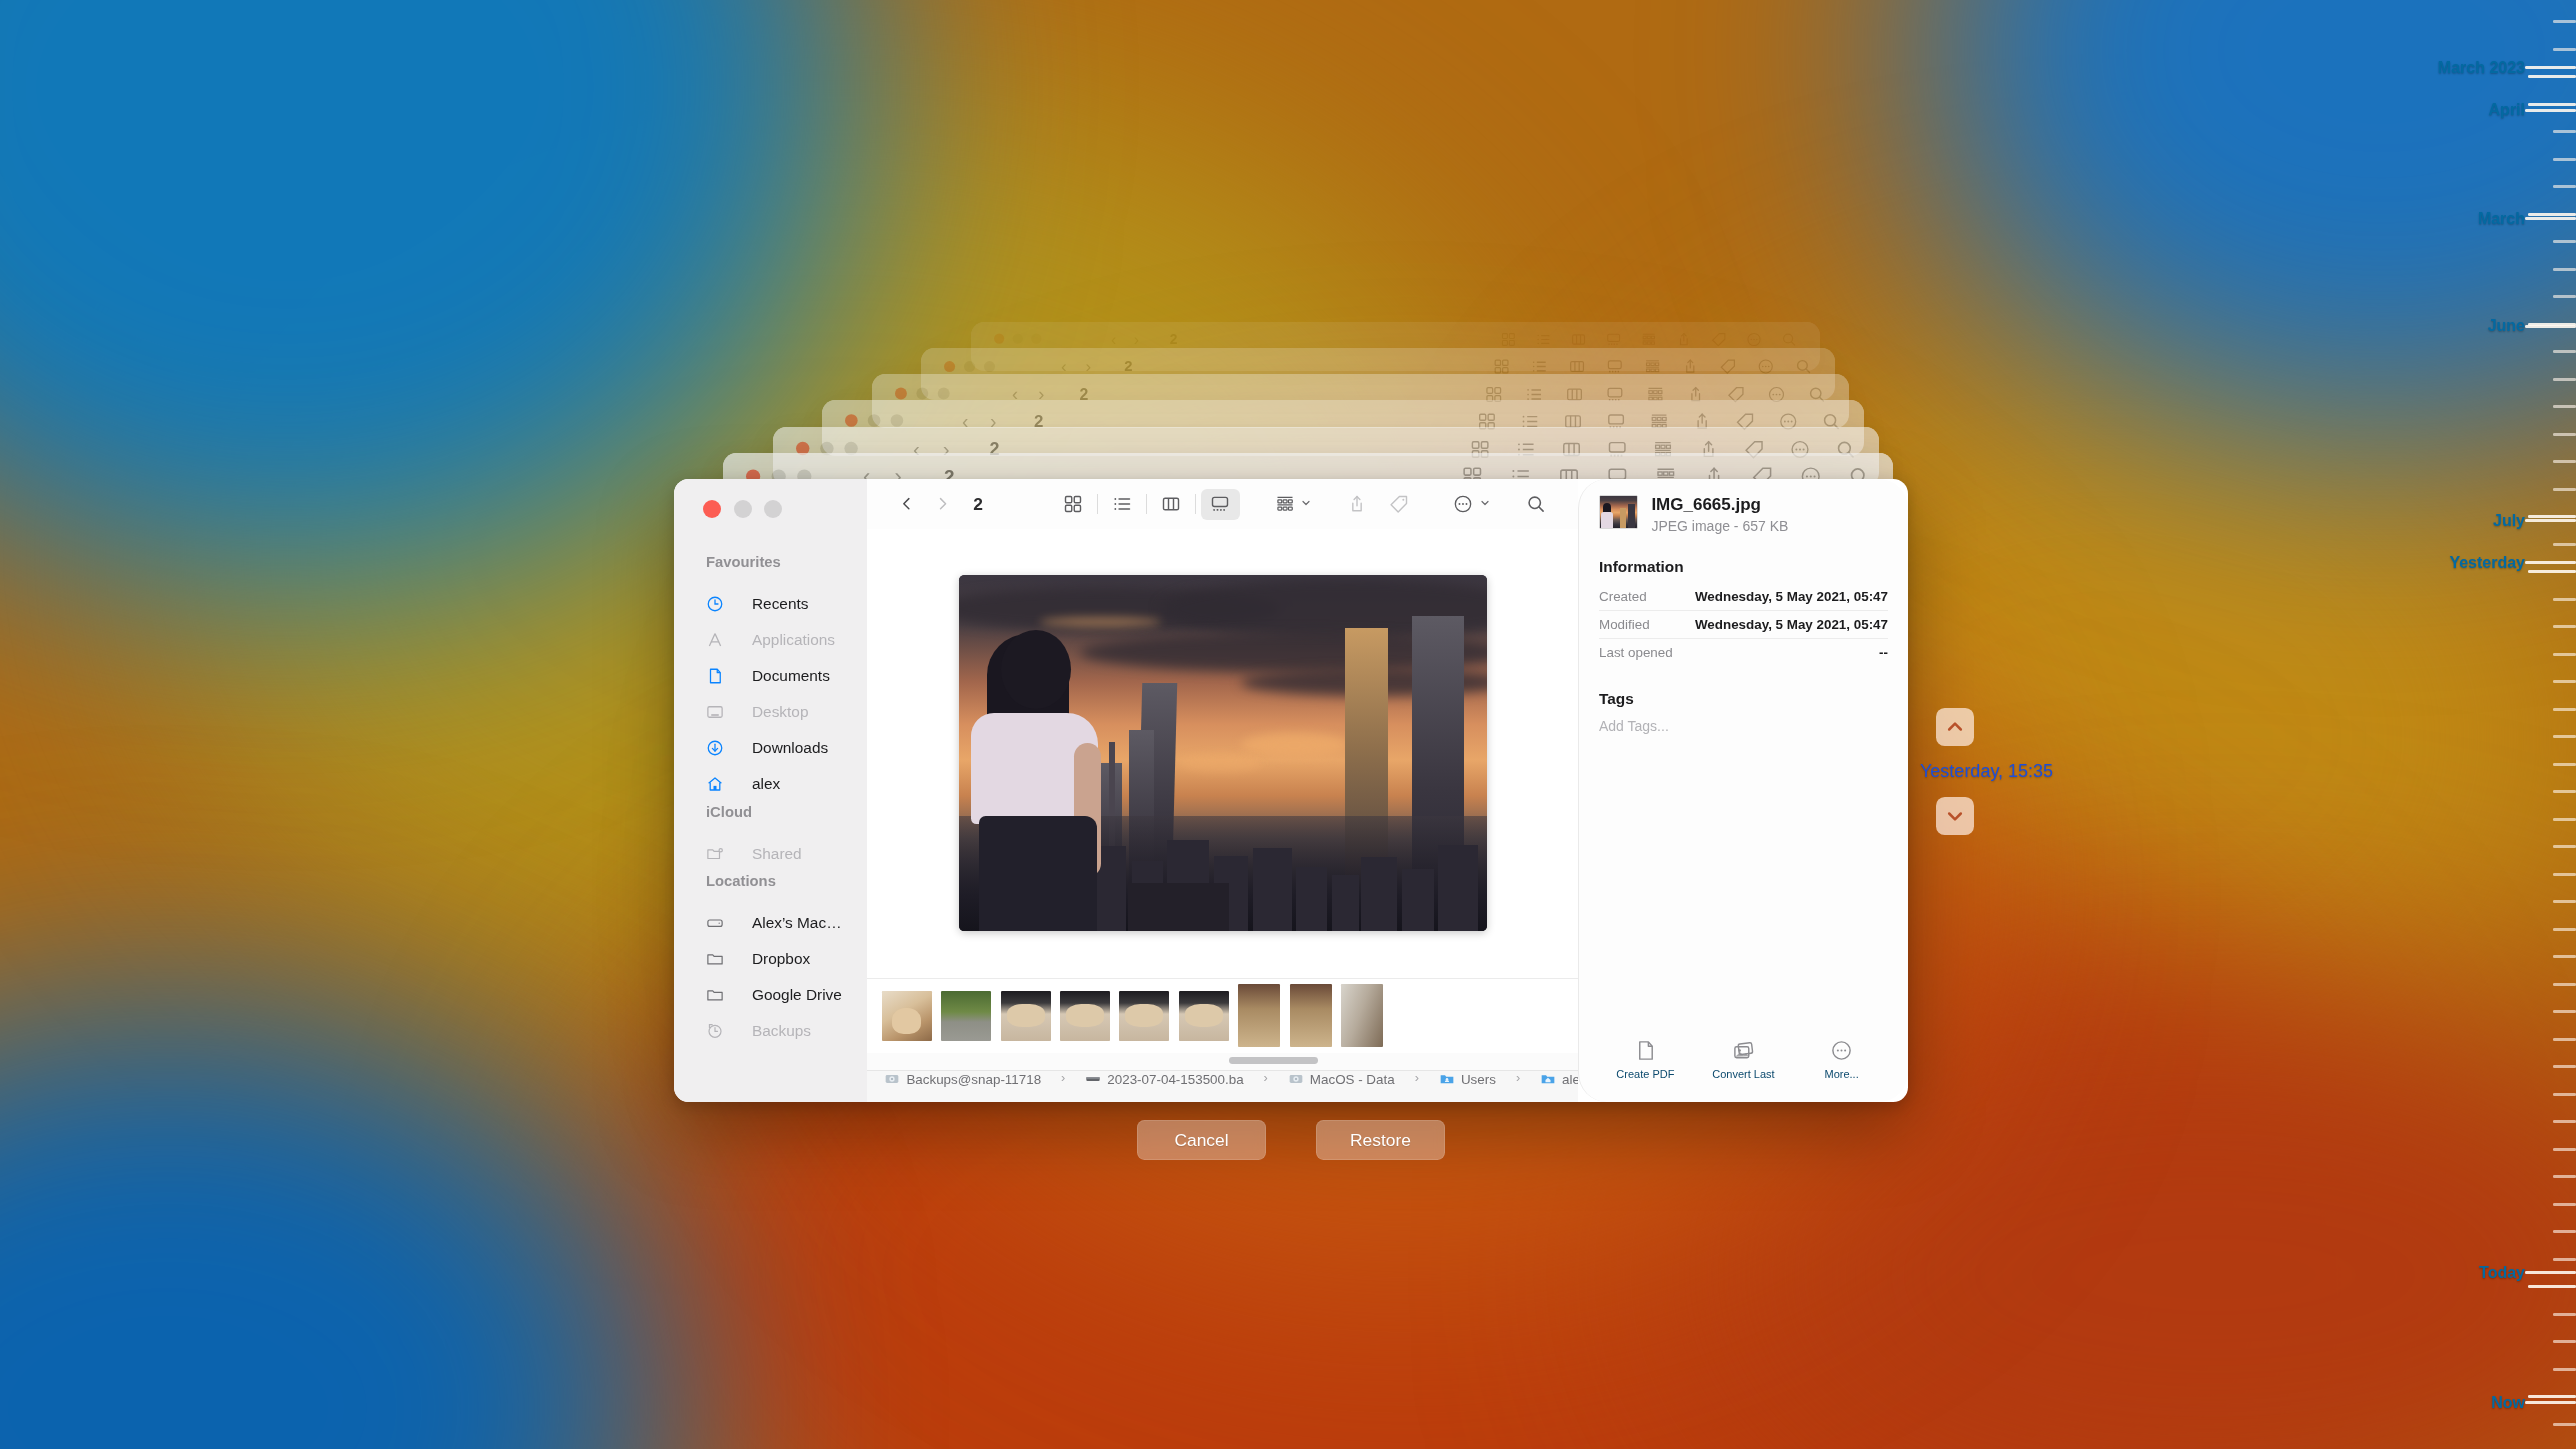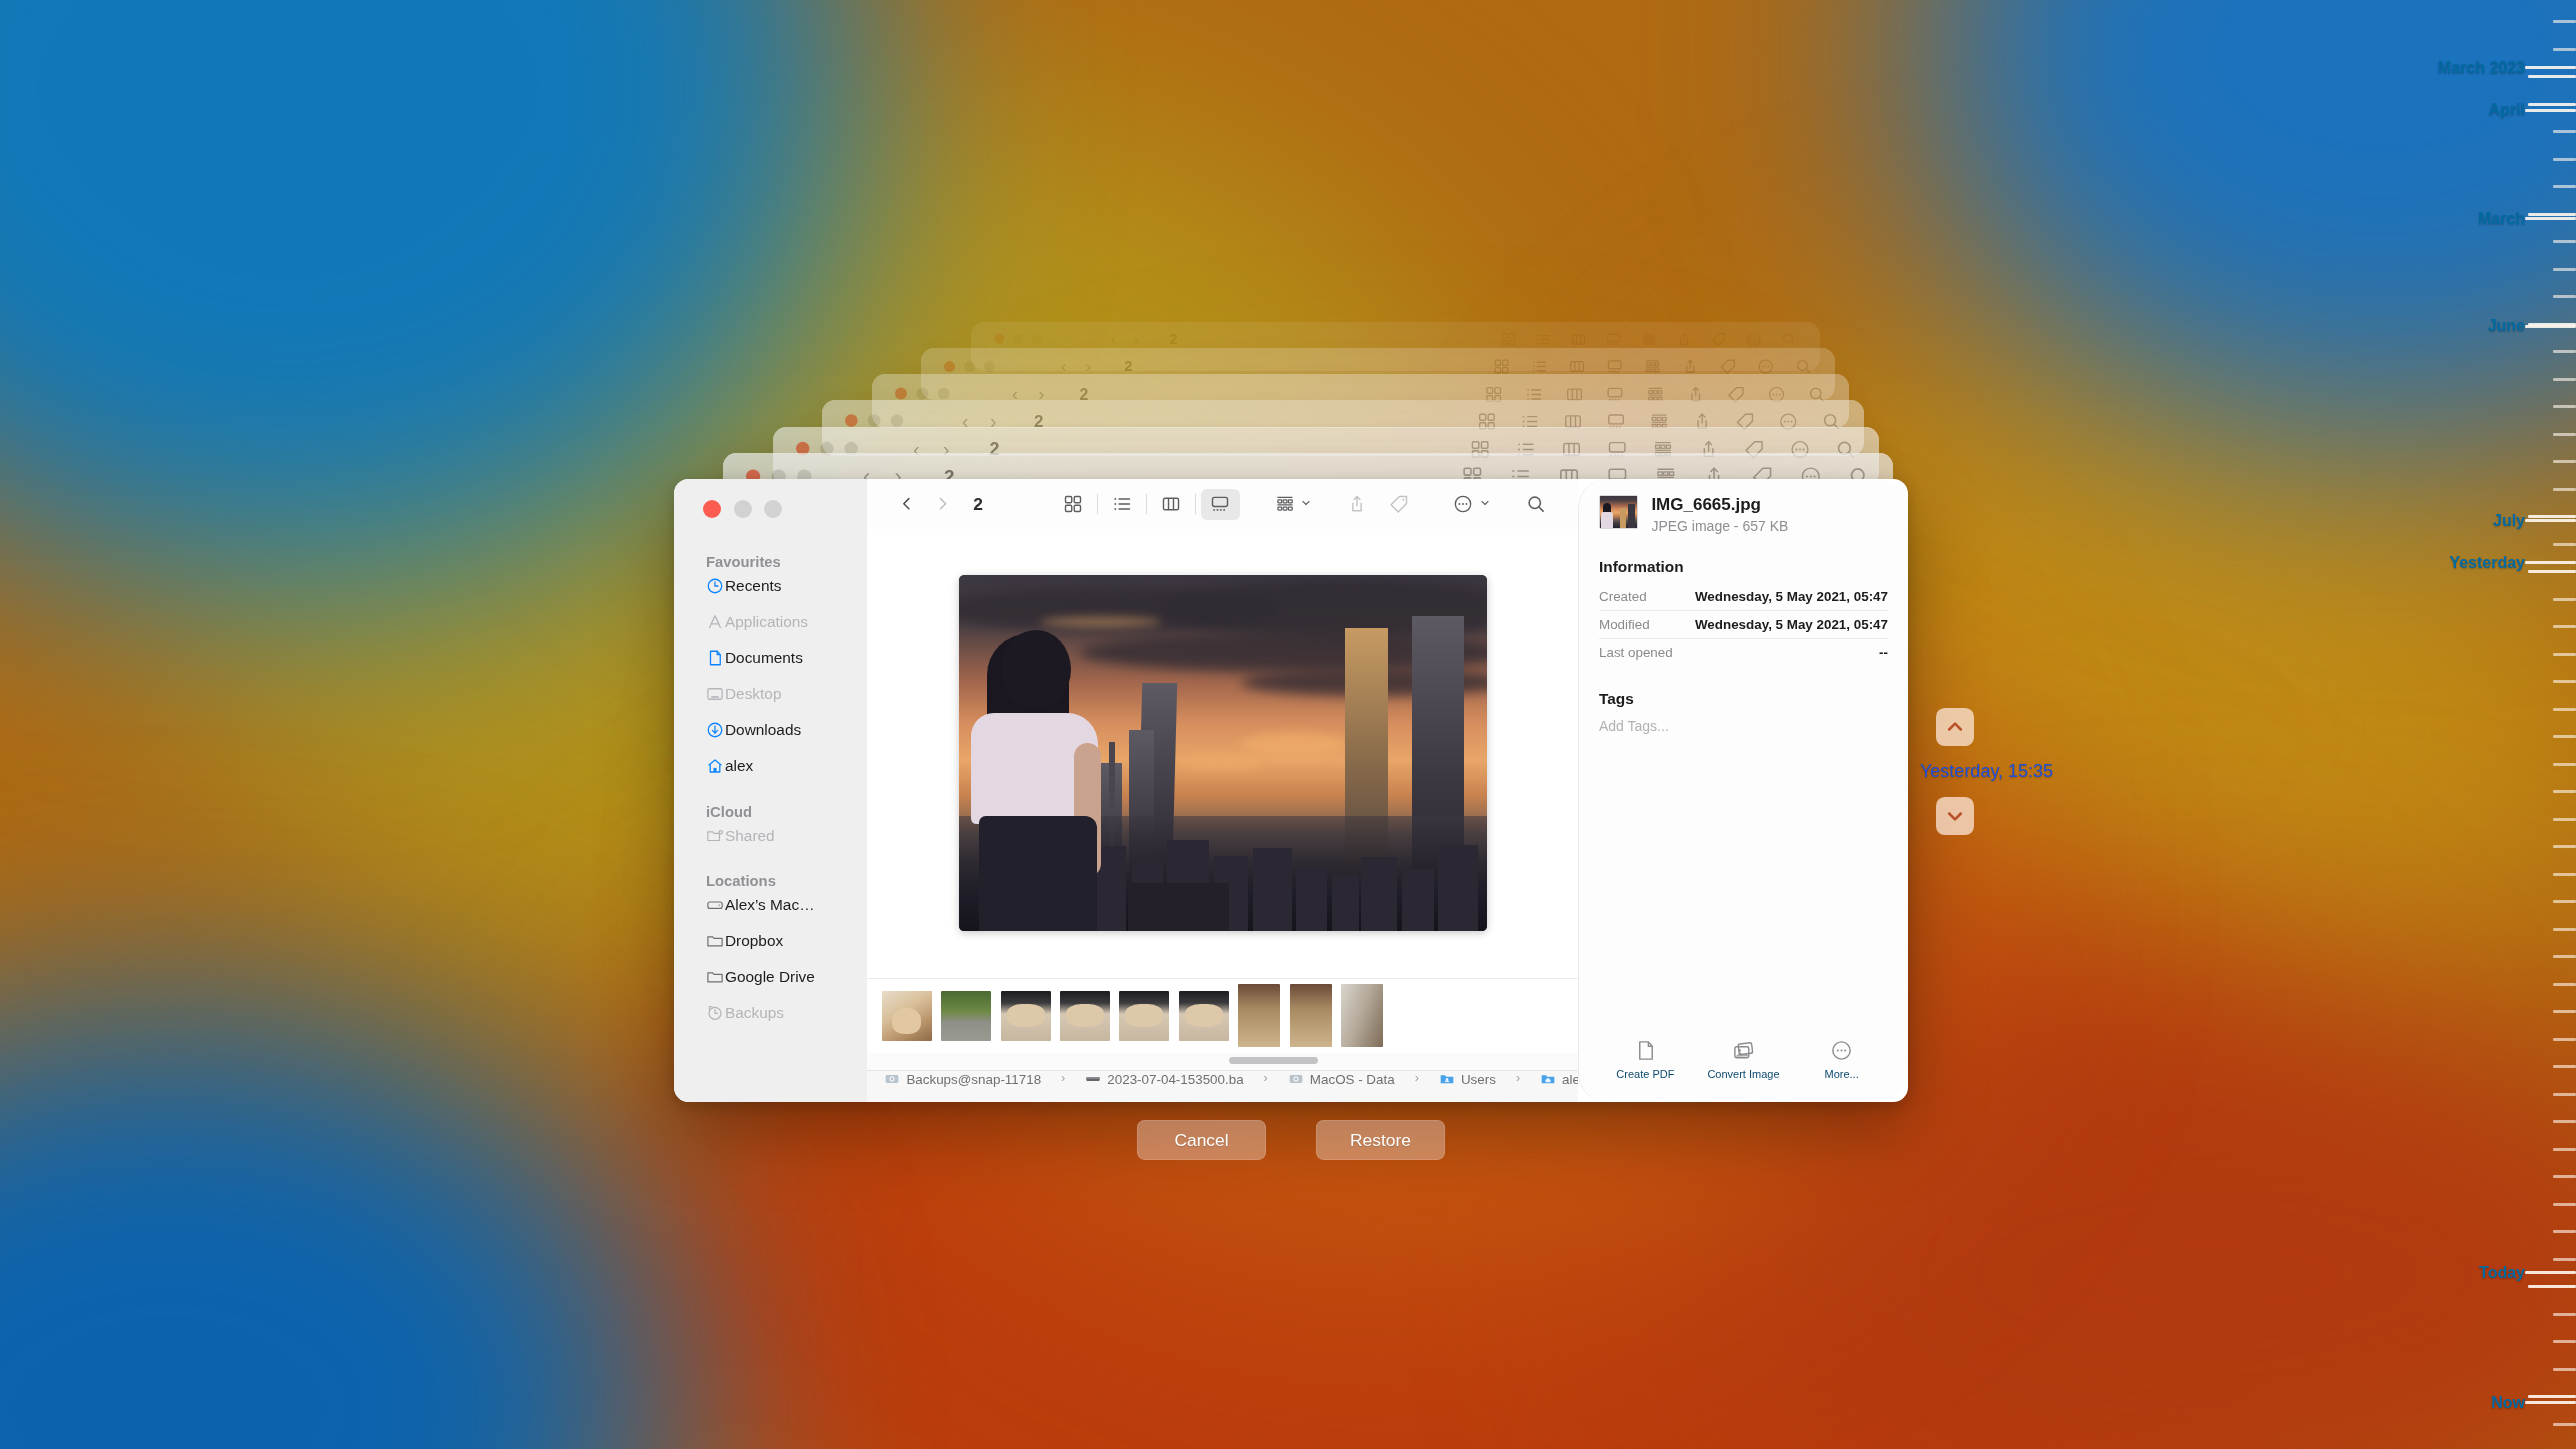--- a/index.html
+++ b/index.html
@@ -187,22 +187,22 @@
   }
   #traffic-lights span.close { background: #fc5d53; }
   .sb-section {
     font-size: 14.8px;
     font-weight: 700;
     color: #919094;
     padding: 10.7px 0 6.7px 32px;
   }
   .sb-item {
     display: flex;
-    align-items: flex-start;
-    gap: 1px;
+    align-items: flex-end;
+    gap: 28px;
     height: 36px;
     padding-left: 32px;
     font-size: 15.4px;
     color: #1c1c1e;
   }
   .sb-item.dim { color: #b5b4b8; }
   .sb-item .sb-ico {
     width: 18px; height: 18px;
     display: flex; align-items: center; justify-content: center;
     flex: 0 0 18px;
@@ -1496,21 +1496,21 @@
         </div>
         <div class="qa">
           <div class="qa-ico">
             <svg viewBox="0 0 24 24" fill="none" stroke="currentColor" stroke-width="1.5" stroke-linejoin="round">
                 <rect x="7" y="4.5" width="14" height="11" rx="1.8" transform="rotate(-7 14 10)"></rect>
                 <rect x="3" y="8" width="14.5" height="11.5" rx="1.8"></rect>
                 <circle cx="8" cy="12" r="1.3" fill="currentColor" stroke="none"></circle>
                 <path d="M3.4 18.6 L8.5 13.8 L12 17 L14.6 14.8 L17.4 18" fill="currentColor" stroke="none" opacity="0.75"></path>
               </svg>
           </div>
-          <div class="qa-label">Convert Image</div>
+          <div class="qa-label">Convert Last</div>
         </div>
         <div class="qa">
           <div class="qa-ico">
             <svg viewBox="0 0 24 24" fill="none" stroke="currentColor" stroke-width="1.5">
                 <circle cx="12" cy="12" r="9"></circle>
                 <circle cx="8.2" cy="12" r="1.05" fill="currentColor" stroke="none"></circle>
                 <circle cx="12" cy="12" r="1.05" fill="currentColor" stroke="none"></circle>
                 <circle cx="15.8" cy="12" r="1.05" fill="currentColor" stroke="none"></circle>
               </svg>
           </div>

